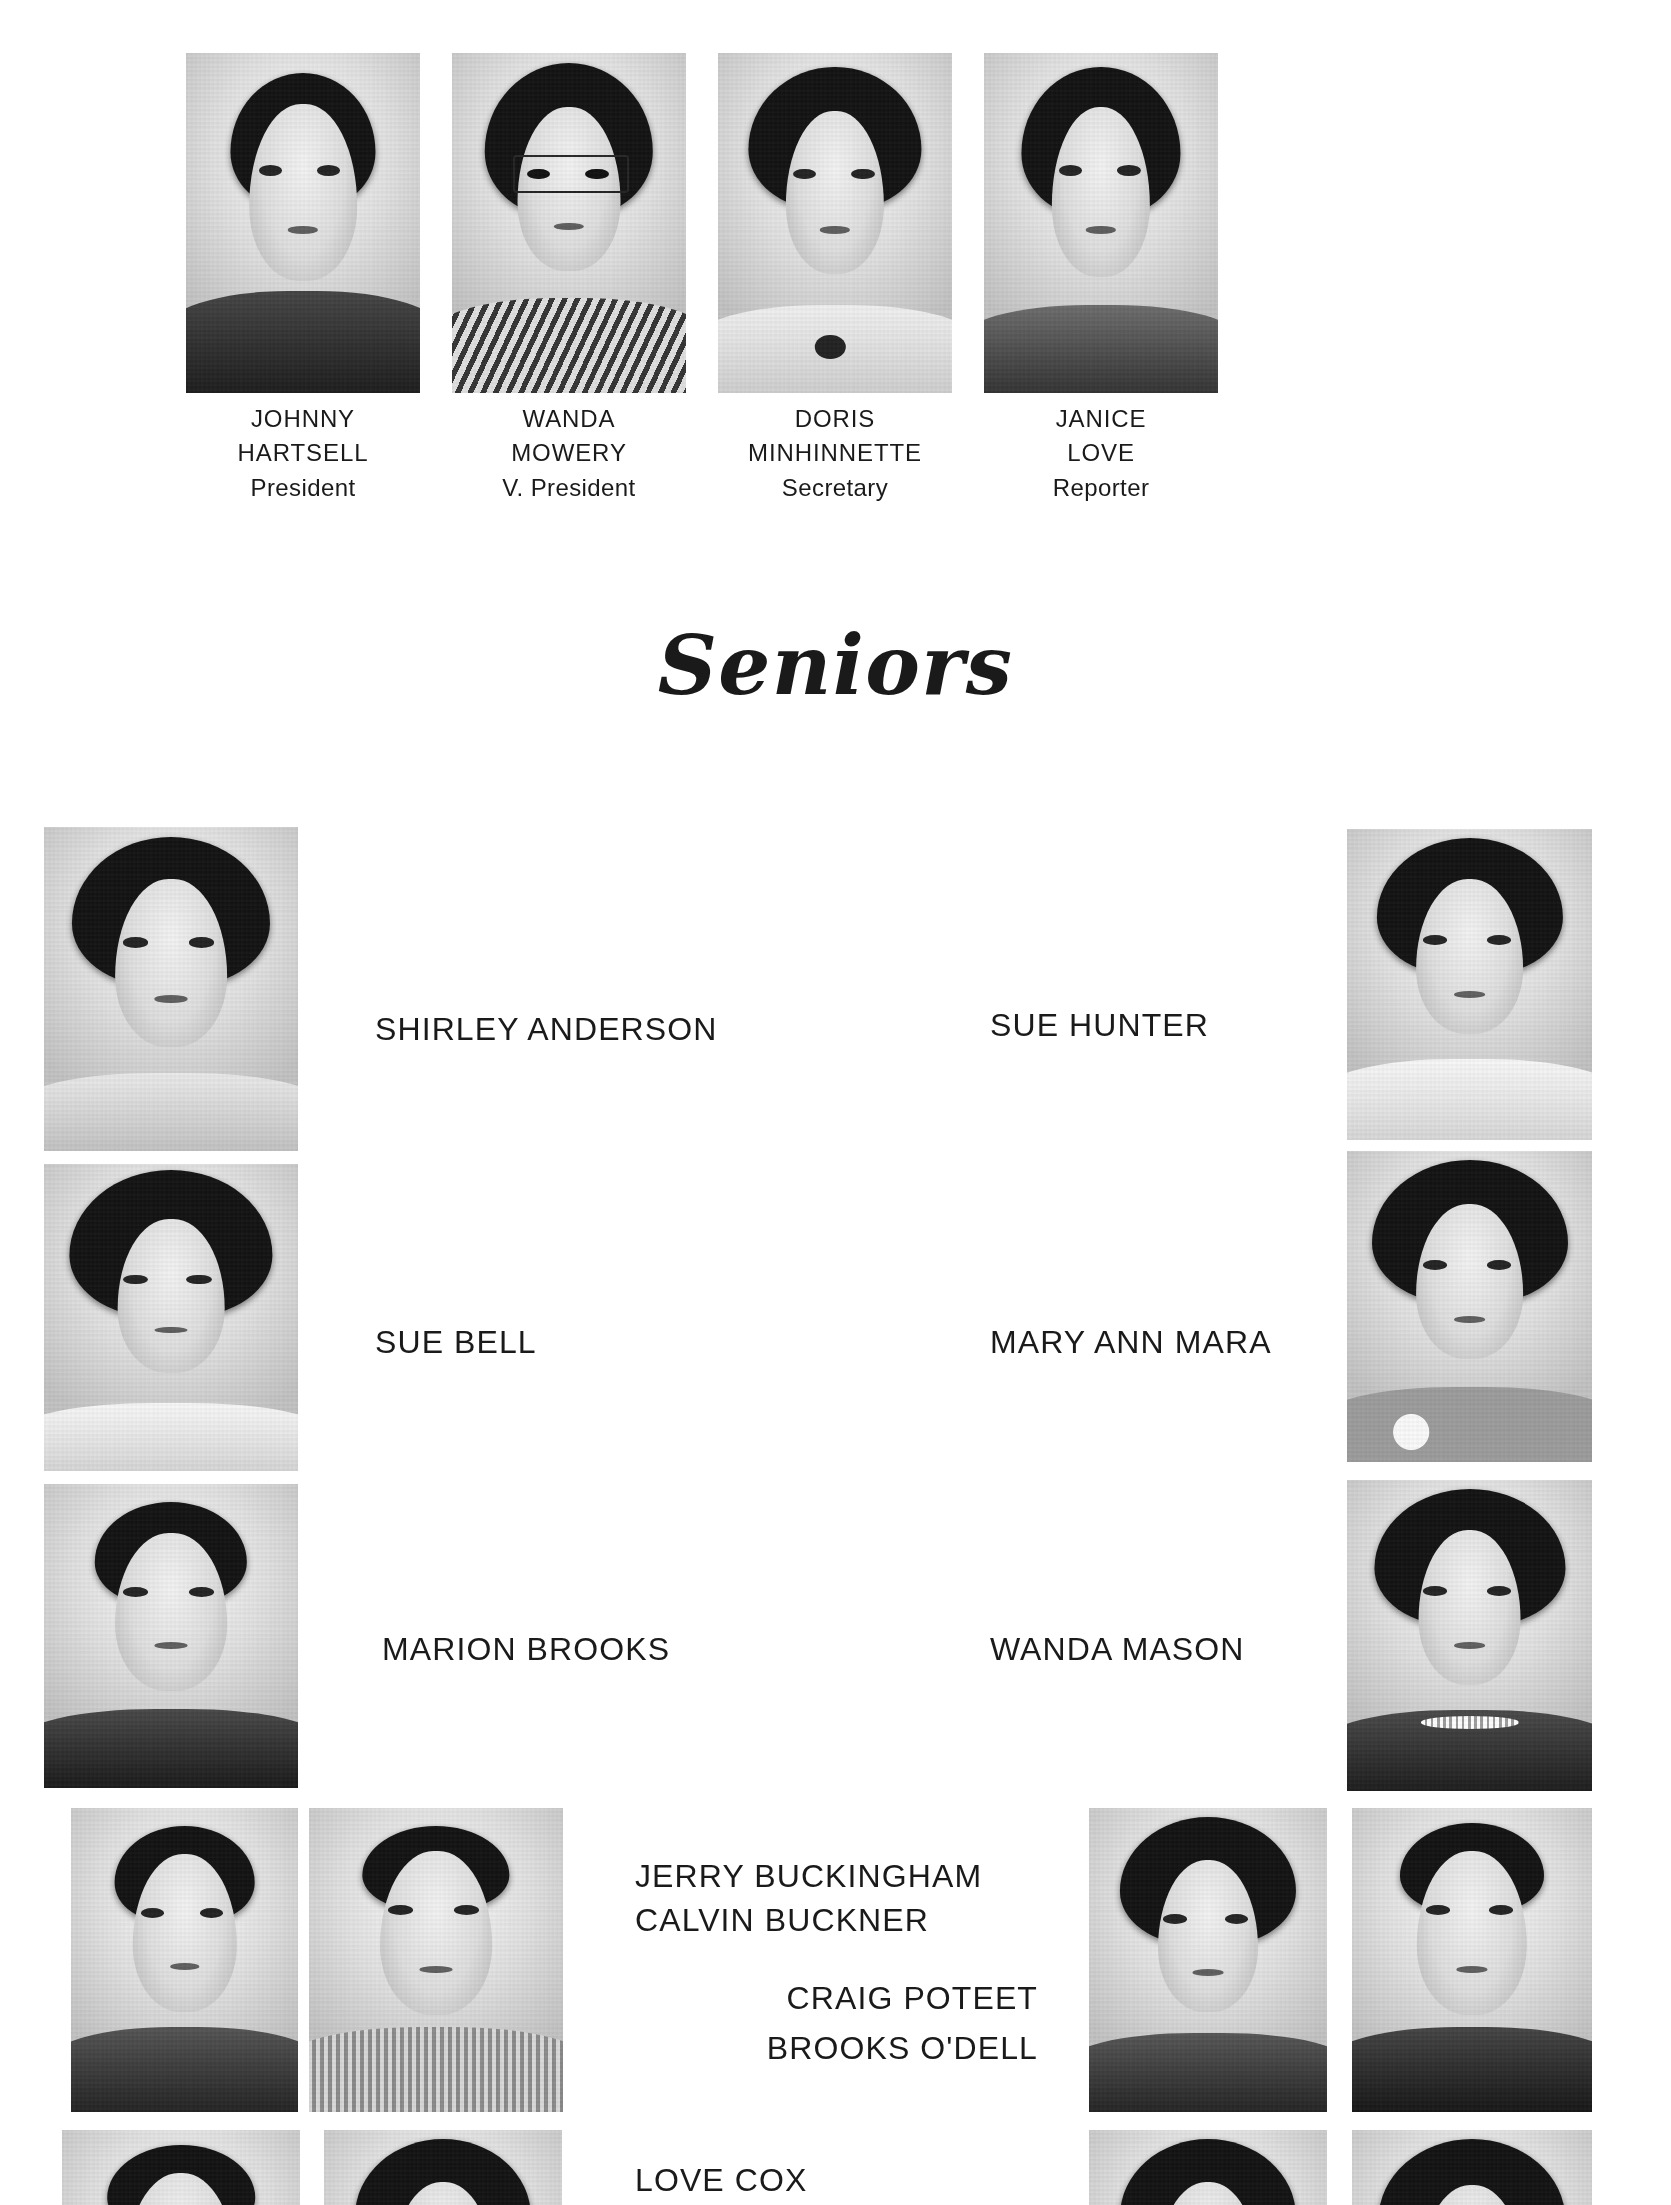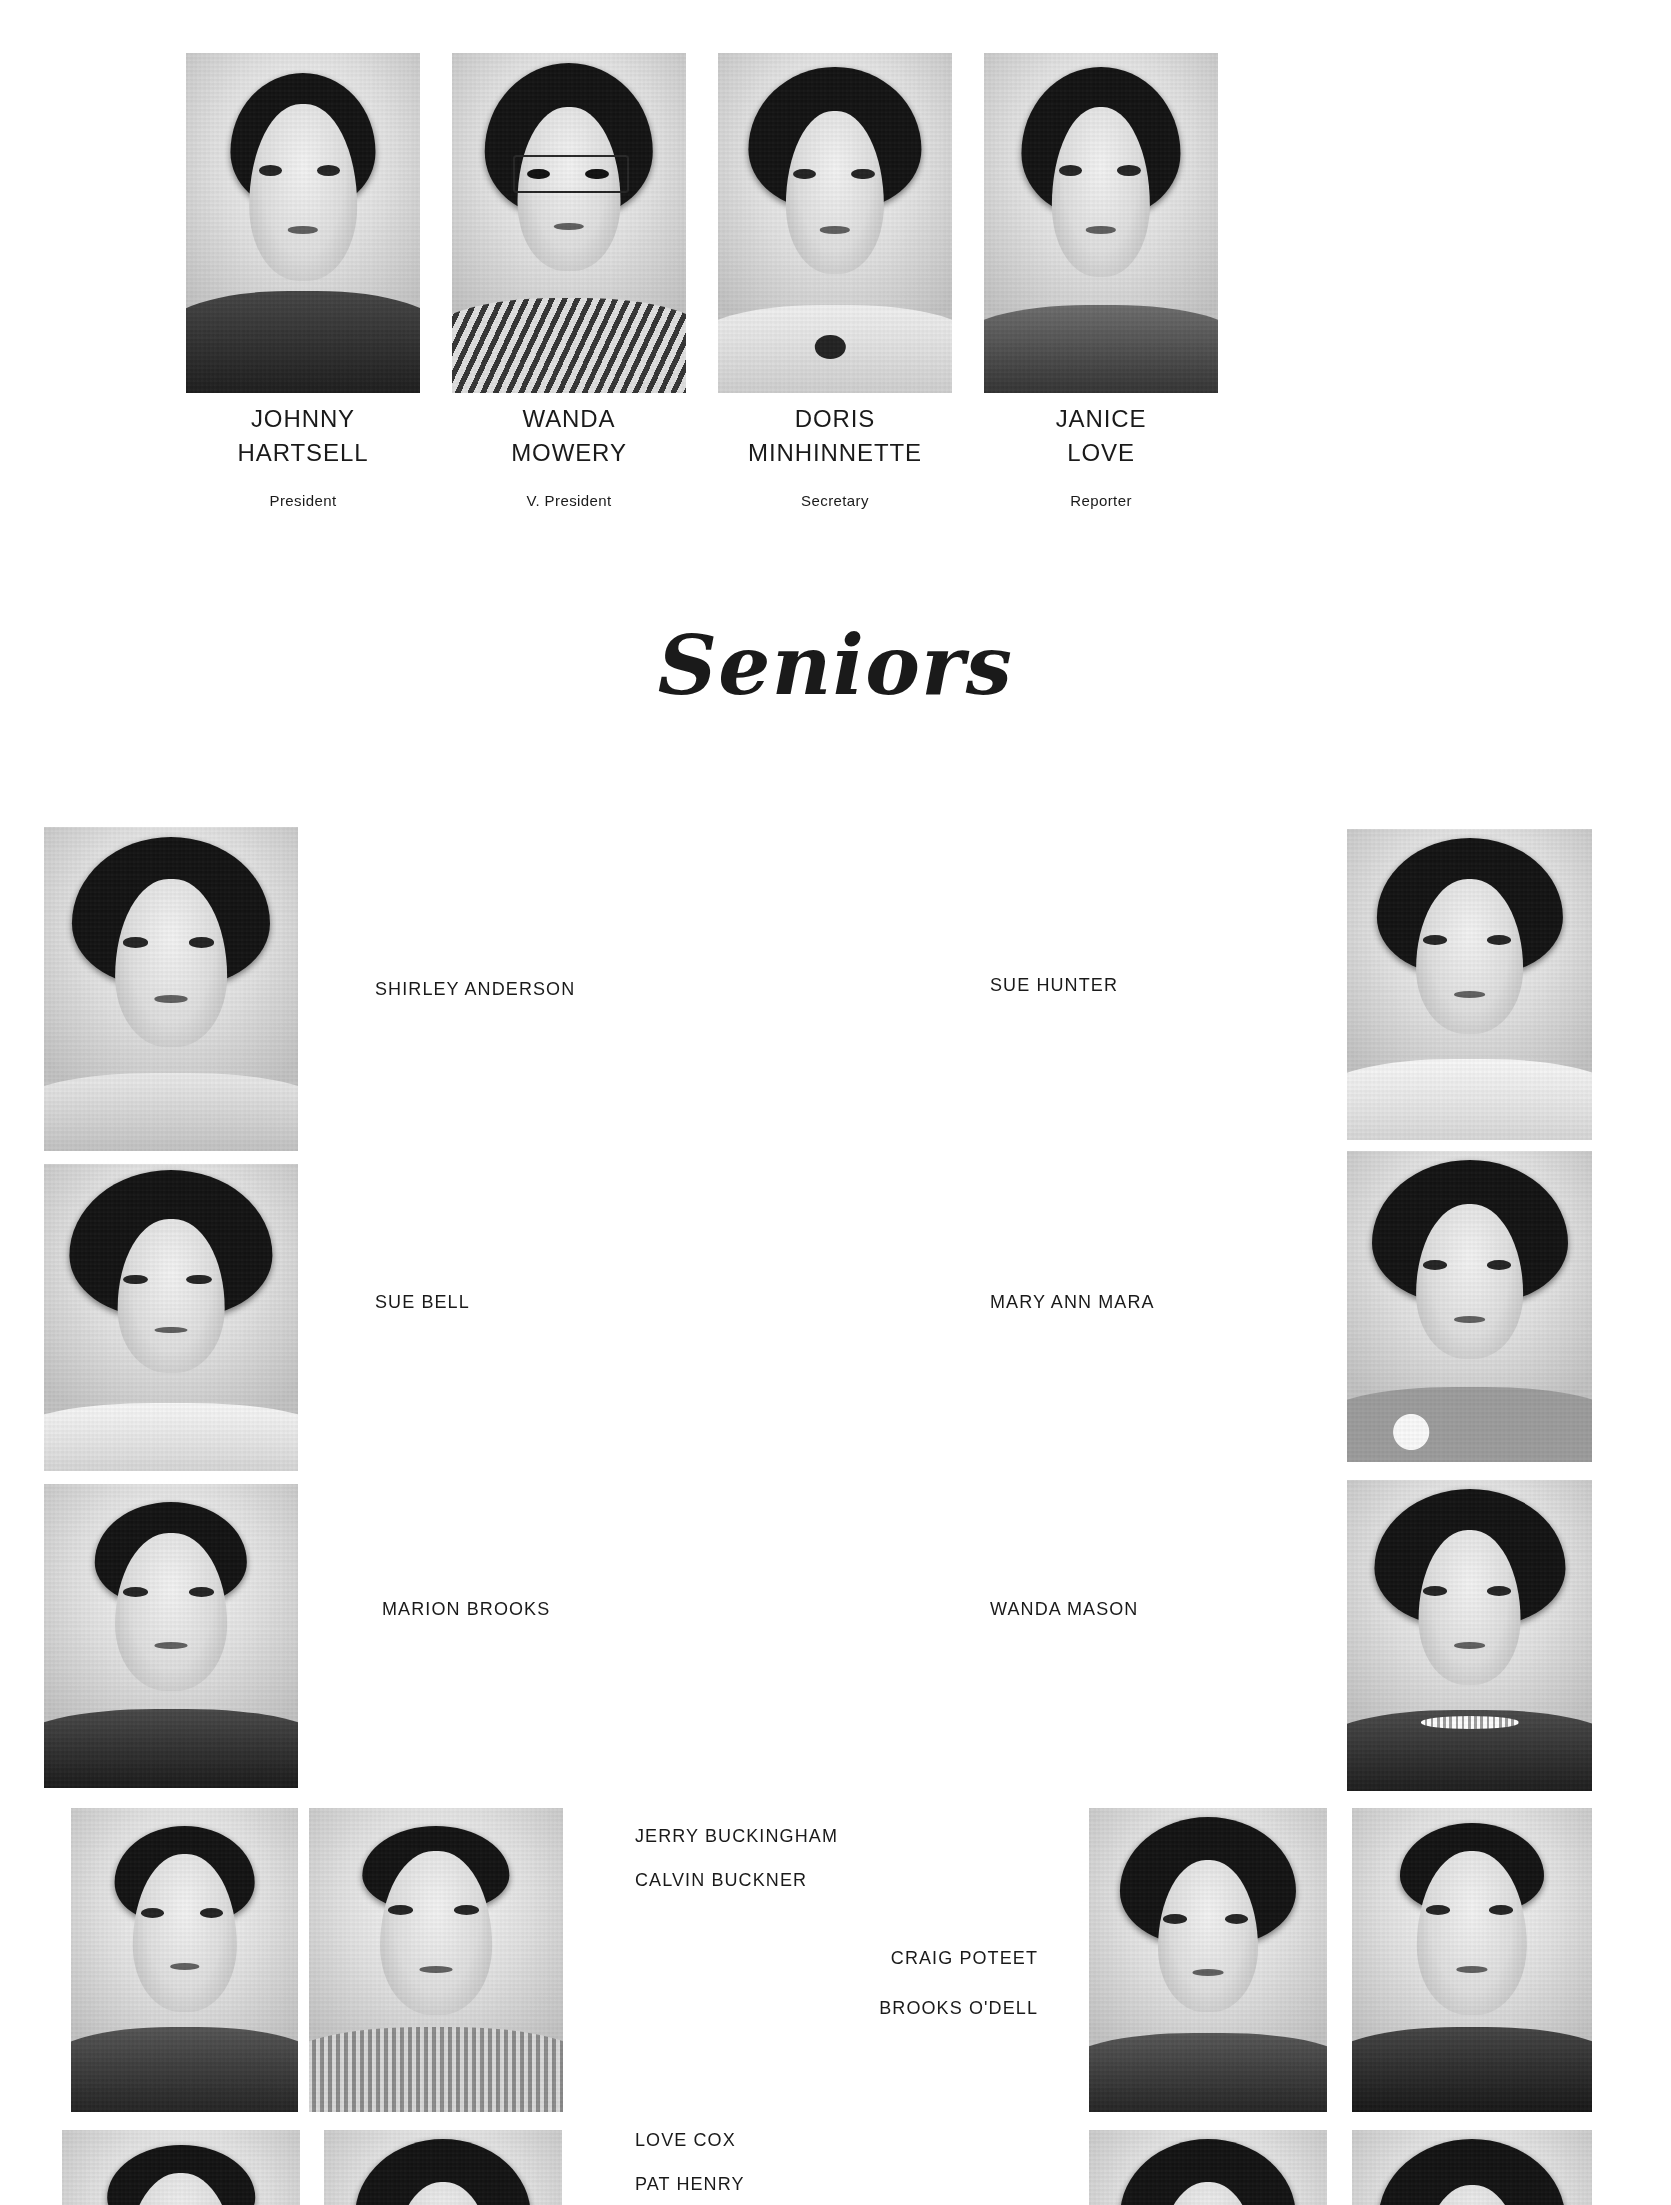--- a/index.html
+++ b/index.html
@@ -104,23 +104,23 @@
   }
   .officer .name1,
   .officer .name2 {
     font-size: 24px;
     letter-spacing: 0.9px;
     margin-top: 11.5px;
     white-space: nowrap;
   }
   .officer .name2 { margin-top: 6.2px; }
   .officer .role {
-    font-size: 15px;
+    font-size: 24px;
     letter-spacing: 0.4px;
-    margin-top: 25px;
+    margin-top: 7px;
     white-space: nowrap;
   }
 
   
   #seniors-heading {
     position: absolute;
     top: 617px;
     left: 0;
     width: 100%;
     text-align: center;
@@ -130,23 +130,24 @@
     font-size: 82px;
     letter-spacing: 1.3px;
   }
 
   
   .side-photo { position: absolute; }
 
   
   .nm {
     position: absolute;
-    font-size: 18px;
+    font-size: 32px;
     letter-spacing: 1.1px;
     white-space: nowrap;
+    margin-top: 32px;
   }
   .nm.r { text-align: right; }
 </style>
 </head>
 <body>
 
 <div id="officers">
 
   <div class="officer">
     <div class="photo">

